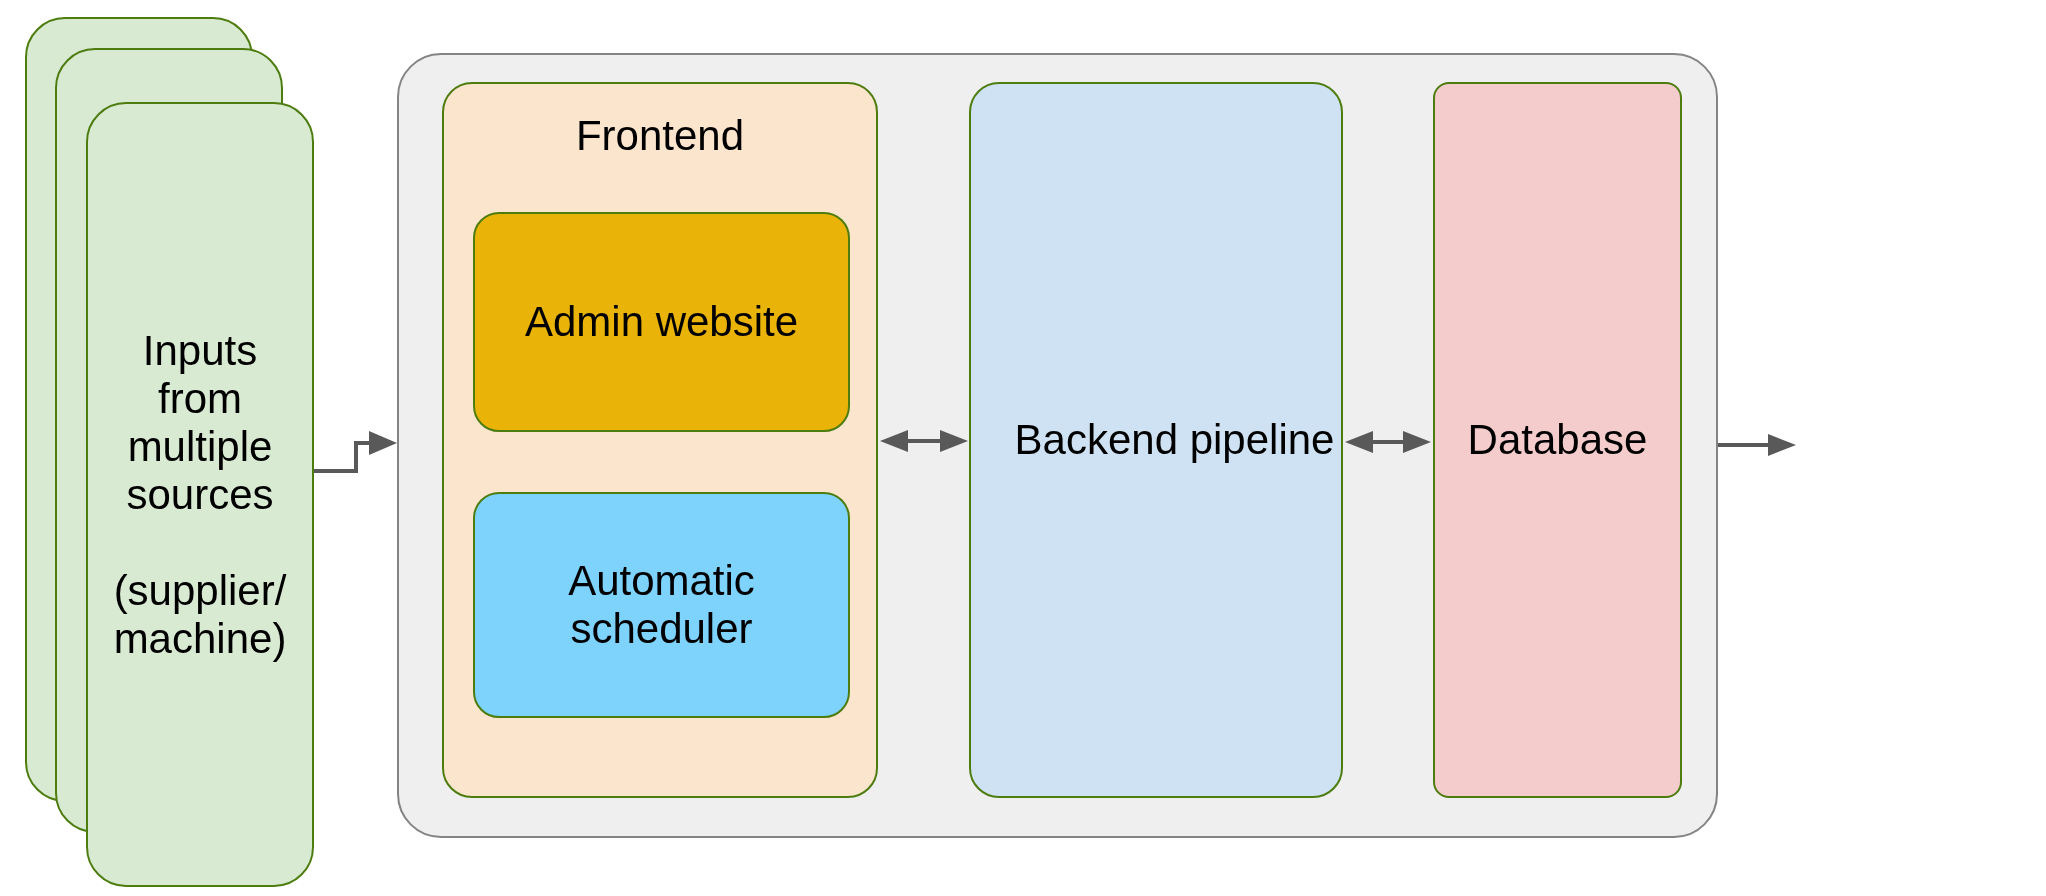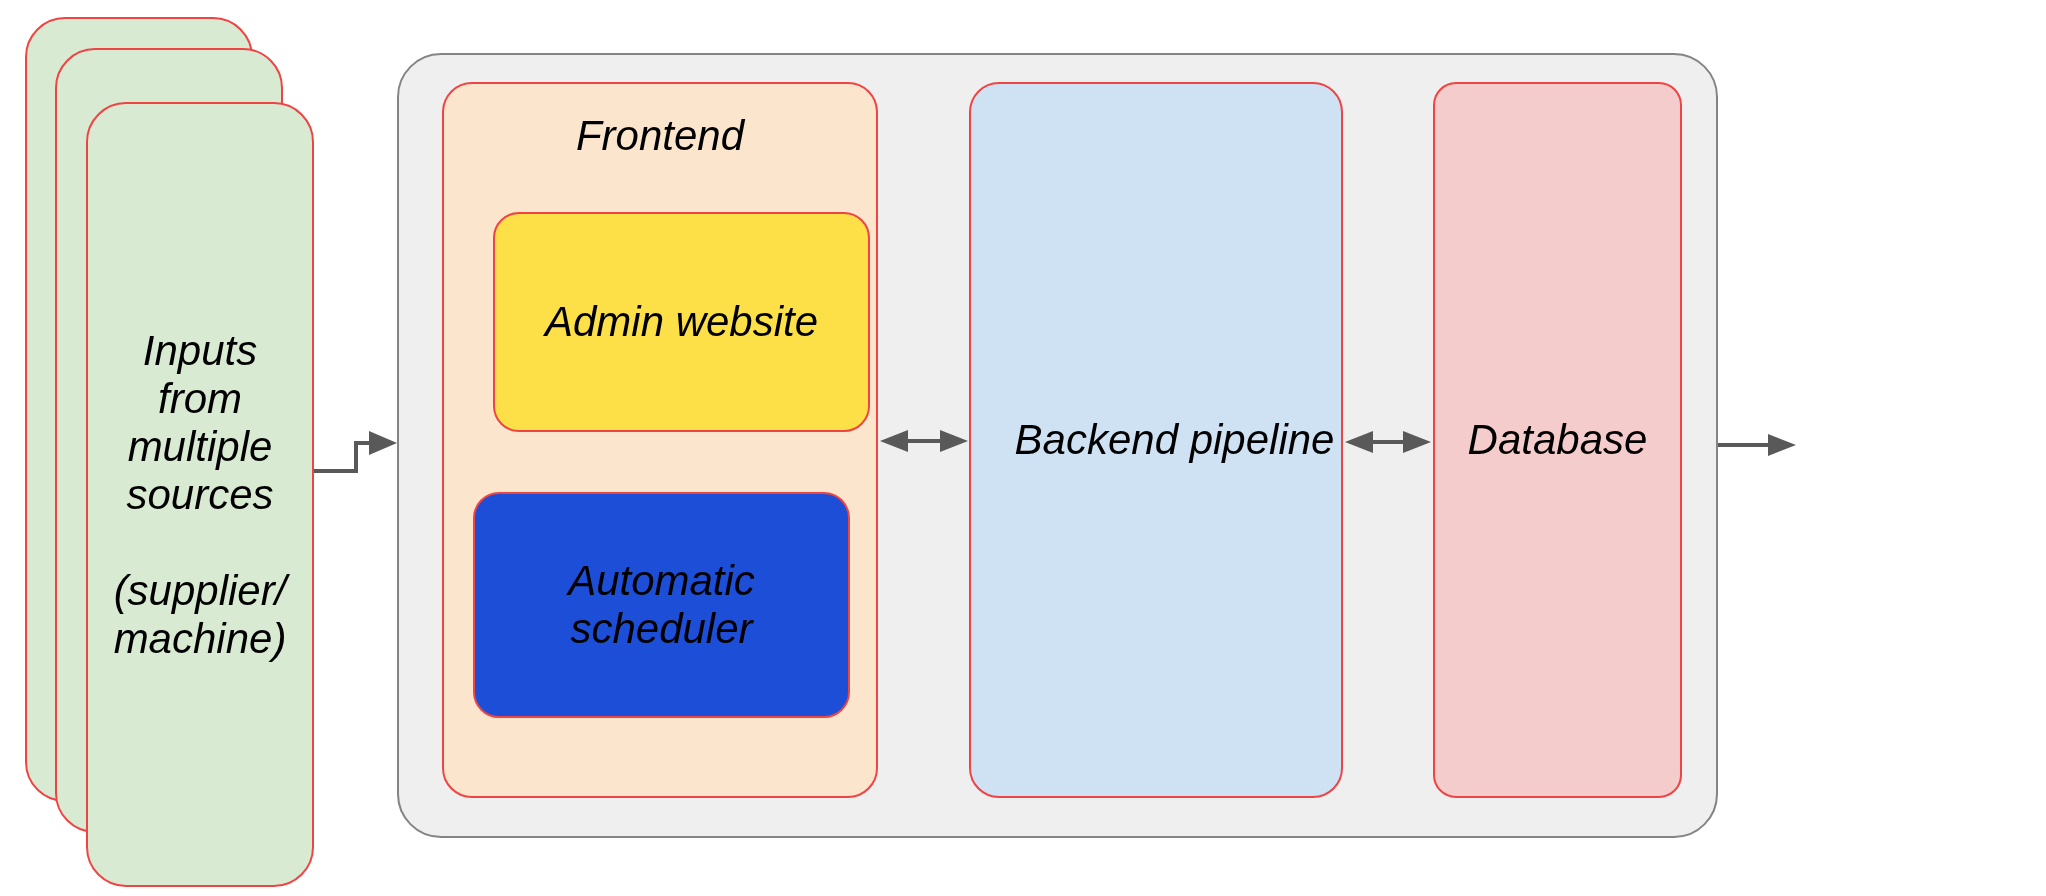--- a/index.html
+++ b/index.html
@@ -8,26 +8,25 @@
     width: 2046px;
     height: 896px;
     background: #ffffff;
     font-family: "Liberation Sans", sans-serif;
     color: #000000;
     overflow: hidden;
   }
   .node {
     position: absolute;
     box-sizing: border-box;
-    border: 2px solid #ef4444;
+    border: 2px solid #4d7c0f;
     display: flex;
     align-items: center;
     justify-content: center;
     text-align: center;
-    font-style: italic;
   }
   .preline { white-space: pre-line; }
   .label {
     font-size: 42px;
     line-height: 48px;
   }
   
   .input-card {
     width: 228px;
     height: 785px;
@@ -67,21 +66,21 @@
   .admin     { top: 128px; height: 220px; }
   .scheduler { top: 408px; height: 226px; }
   .backend {
     left: 969px; top: 82px;
     width: 374px; height: 716px;
     border-radius: 30px;
   }
   .database {
     left: 1433px; top: 82px;
     width: 249px; height: 716px;
-    border-radius: 23px;
+    border-radius: 16px;
   }
   .output {
     left: 1795px; top: 52px;
     width: 226px; height: 786px;
     border-radius: 36px;
   }
   .arrow-layer {
     position: absolute;
     left: 0; top: 0;
     width: 2046px; height: 896px;
@@ -102,24 +101,24 @@
 sources
 
 (supplier/
 machine)</div>
   </div>
 
   <div class="node system" style="background-color: rgb(239, 239, 239);"></div>
 
   <div class="node frontend" style="background-color: rgb(252, 229, 205);">
     <div class="frontend-title">Frontend</div>
-    <div class="node subnode admin" style="background-color: #fde047; margin-left: 20px;">
+    <div class="node subnode admin" style="background-color: #eab308;">
       <div class="label">Admin website</div>
     </div>
-    <div class="node subnode scheduler" style="background-color: #1d4ed8; text-align: center;">
+    <div class="node subnode scheduler" style="background-color: #7dd3fc; text-align: center;">
       <div class="label preline">Automatic
 scheduler</div>
     </div>
   </div>
 
   <div class="node backend" style="background-color: rgb(207, 226, 243); padding-left: 37px;">
     <div class="label">Backend pipeline</div>
   </div>
 
   <div class="node database" style="background-color: rgb(244, 204, 204);">

